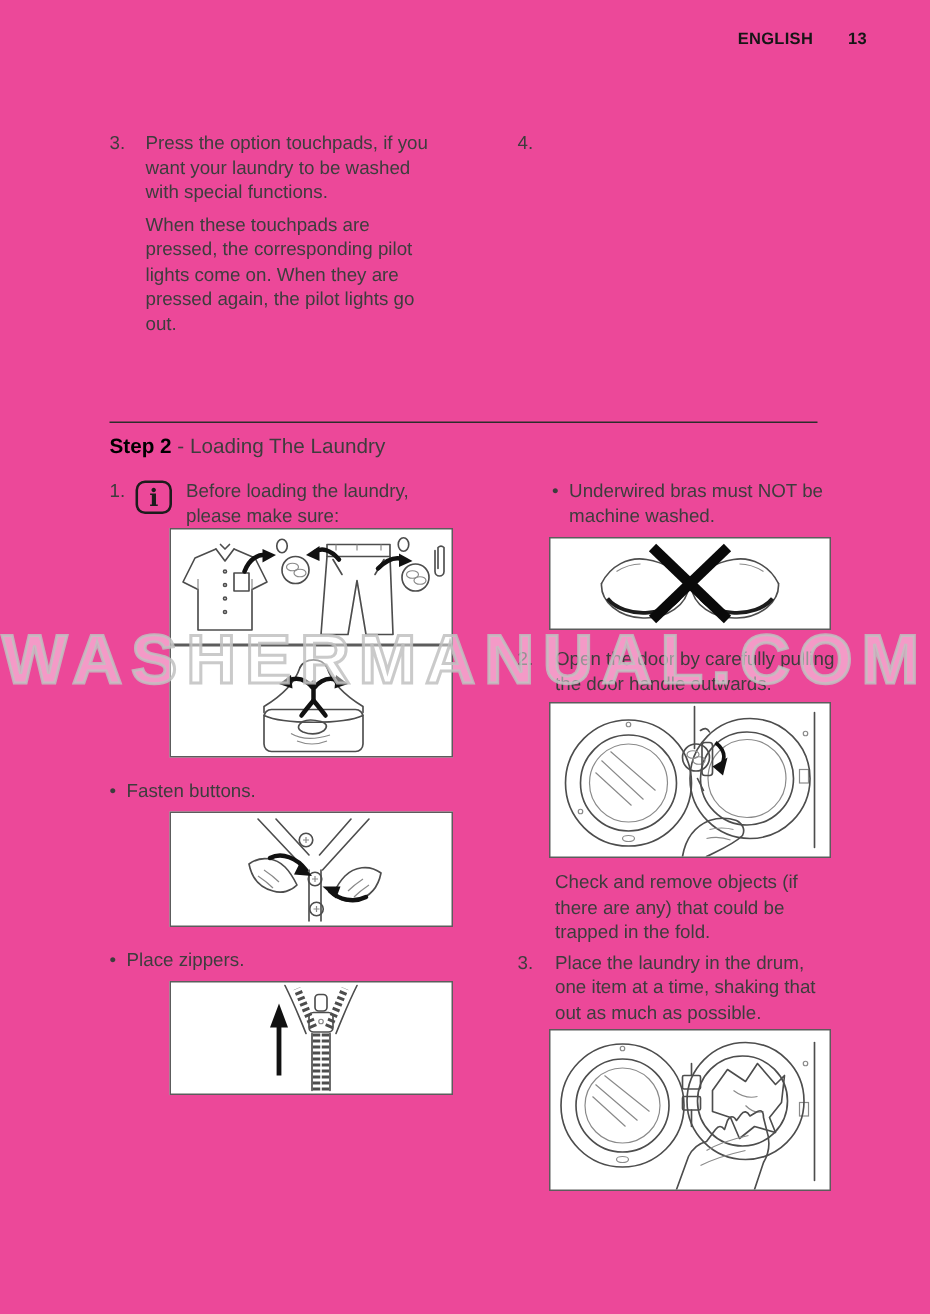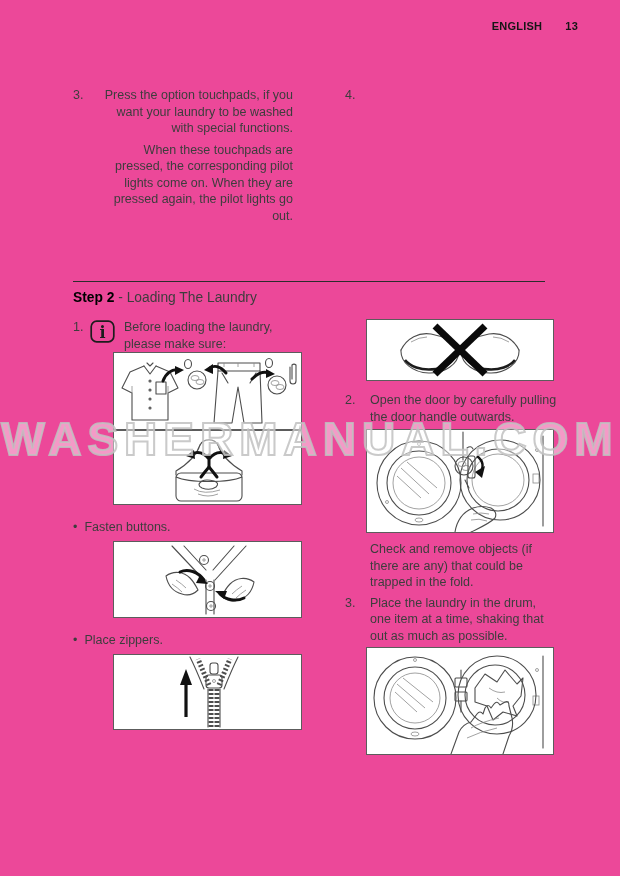--- a/index.html
+++ b/index.html
@@ -16,21 +16,21 @@
     position:absolute;top:20px;right:42px;
     font-size:11px;font-weight:bold;color:#161616;letter-spacing:.2px;
   }
   .hdr .pg{margin-left:20px;}
   
   .intro-left{position:absolute;left:73px;top:87px;width:240px;}
   .intro-right{position:absolute;left:345px;top:87px;width:233px;}
   .num-item{display:flex;align-items:flex-start;}
   .num{flex:0 0 24px;font-size:12.5px;line-height:16.5px;}
   .nbody{font-size:12.5px;line-height:16.5px;}
-  .intro-left .nbody{width:196px;text-align:right;}
+  .intro-left .nbody{width:196px;}
   .intro-right .nbody{width:206px;}
   .nbody p{margin:0 0 5px 0;}
   .clock-ic{vertical-align:-1px;}
   
   .divider{position:absolute;left:73px;top:281px;width:472px;height:0;border:none;border-top:1.4px solid #2c2c2c;margin:0;}
   .step-title{position:absolute;left:73px;top:290px;margin:0;font-size:13.8px;font-weight:normal;color:#3d3d3d;}
   .step-title .b{font-weight:bold;color:#000;}
   
   .col-l{position:absolute;left:73px;top:319px;width:240px;}
   .col-r{position:absolute;left:345px;top:319px;width:212px;}
@@ -205,20 +205,21 @@
       <rect class="art" x="96" y="8" width="8" height="11" rx="2.5" fill="#fff"></rect>
       <circle class="art-thin" cx="100" cy="26" r="1.5"></circle>
 
       <line x1="72" y1="62" x2="72" y2="28" stroke="#111" stroke-width="3.2"></line>
       <path class="fillk" d="M66,30 L78,30 L72,14 Z"></path>
     </svg>
   </div>
 
   <div class="col-r">
 
+    <div class="bullet">Underwired bras must NOT be machine washed.</div>
 
     <svg class="illu indent" width="186" height="60" viewBox="0 0 186 60">
       <path class="art" d="M34,30 C40,18 52,12 64,14 C76,16 86,22 93,30 C100,22 110,16 122,14 C134,12 146,18 152,30"></path>
       <path class="art" d="M34,30 a29,22 0 0 0 58,2 M94,32 a29,22 0 0 0 58,-2"></path>
       <path d="M38,40 a27,18 0 0 0 50,-4" stroke="#1c1c1c" stroke-width="2.6" fill="none"></path>
       <path d="M98,36 a27,18 0 0 0 50,4" stroke="#1c1c1c" stroke-width="2.6" fill="none"></path>
       <path class="art-thin" d="M44,22 q8,-5 16,-5 M126,17 q8,0 16,5"></path>
 
       <line x1="68" y1="6" x2="118" y2="54" stroke="#0a0a0a" stroke-width="7"></line>
       <line x1="118" y1="6" x2="68" y2="54" stroke="#0a0a0a" stroke-width="7"></line>

